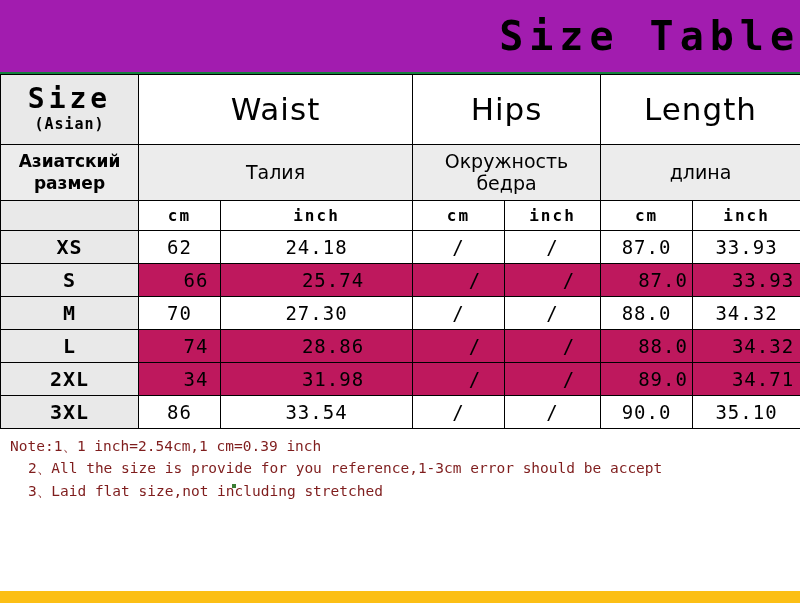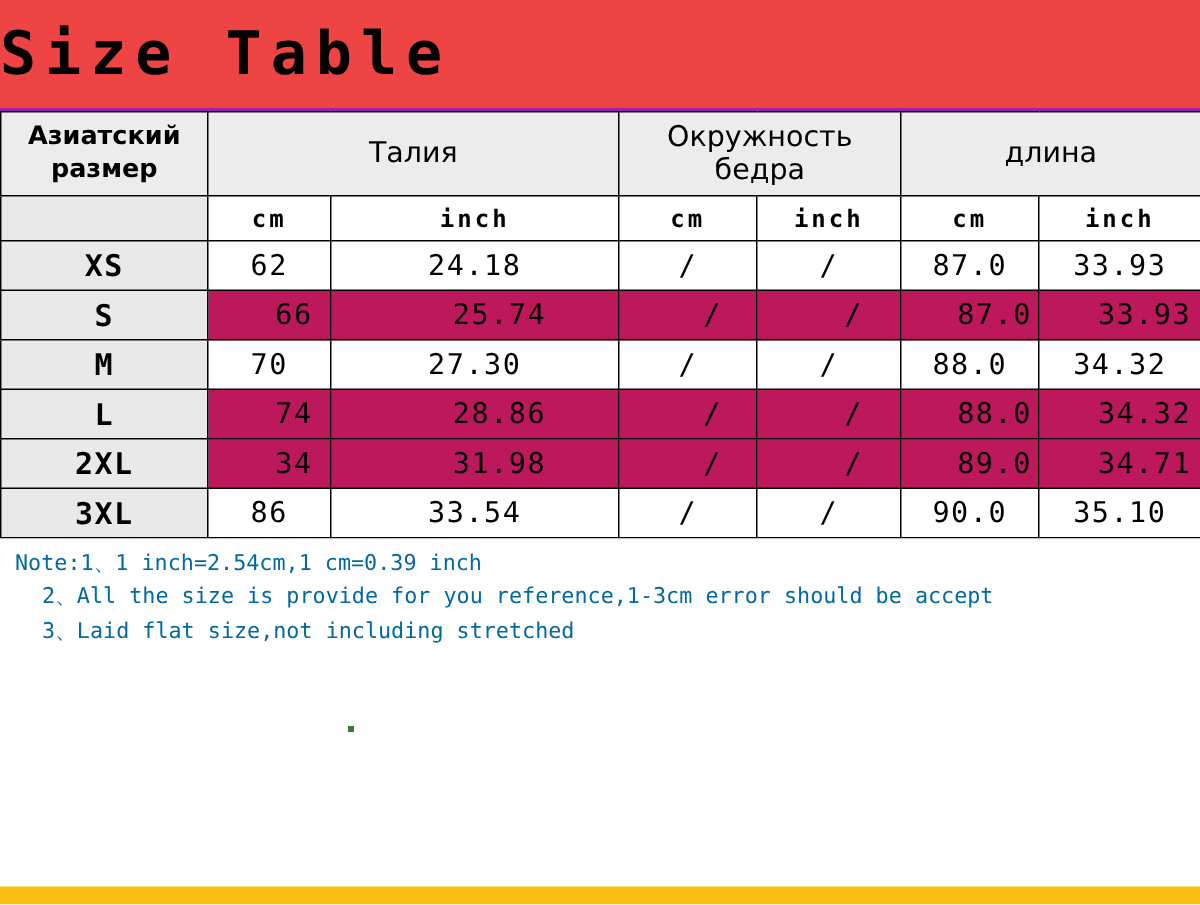--- a/index.html
+++ b/index.html
@@ -16,25 +16,25 @@
   .sheet {
     position: relative;
     width: 800px;
     height: 603px;
     background: #ffffff;
   }
 
   
   .title-bar {
     height: 72px;
-    background: #ef4444;
+    background: #a21caf;
     display: flex;
     align-items: center;
-    justify-content: flex-start;
-    border-bottom: 2px solid #a21caf;
+    justify-content: flex-end;
+    border-bottom: 2px solid #15803d;
   }
   .title-text {
     font-family: "DejaVu Sans Mono", monospace;
     font-size: 40px;
     font-weight: bold;
     letter-spacing: 6px;
     color: #000;
   }
 
   
@@ -139,21 +139,21 @@
   tr.data-row.alt td.val { background: #be185d; padding-left: 33px; }
 
   
   .notes {
     padding: 6px 0 0 6px;
     background: #ffffff;
   }
   .note-line {
     font-family: "DejaVu Sans Mono", monospace;
     font-size: 14.5px;
-    color: #0369a1;
+    color: #7f1d1d;
     line-height: 1.55;
     letter-spacing: 0px;
     white-space: pre;
   }
   .note-line.indent-1 { padding-left: 4px; }
   .note-line.indent-2 { padding-left: 22px; }
   .note-line.indent-3 { padding-left: 22px; }
 
   .bottom-bar {
     position: absolute;
@@ -186,20 +186,35 @@
       <col class="c-size">
       <col class="c-wcm">
       <col class="c-winch">
       <col class="c-hcm">
       <col class="c-hinch">
       <col class="c-lcm">
       <col class="c-linch">
     </colgroup>
     <tbody>
 
+      <tr class="hdr-en">
+        <td class="size-cell">
+          <div class="size-word">Size</div>
+          <div class="size-sub">(Asian)</div>
+        </td>
+        <td colspan="2">
+          <div class="eng-big">Waist</div>
+        </td>
+        <td colspan="2">
+          <div class="eng-big">Hips</div>
+        </td>
+        <td colspan="2">
+          <div class="eng-big">Length</div>
+        </td>
+      </tr>
 
       <tr class="hdr-ru">
         <td>
           <div class="ru-size">Азиатский</div>
           <div class="ru-size">размер</div>
         </td>
         <td colspan="2">
           <div class="ru-text">Талия</div>
         </td>
         <td colspan="2">

